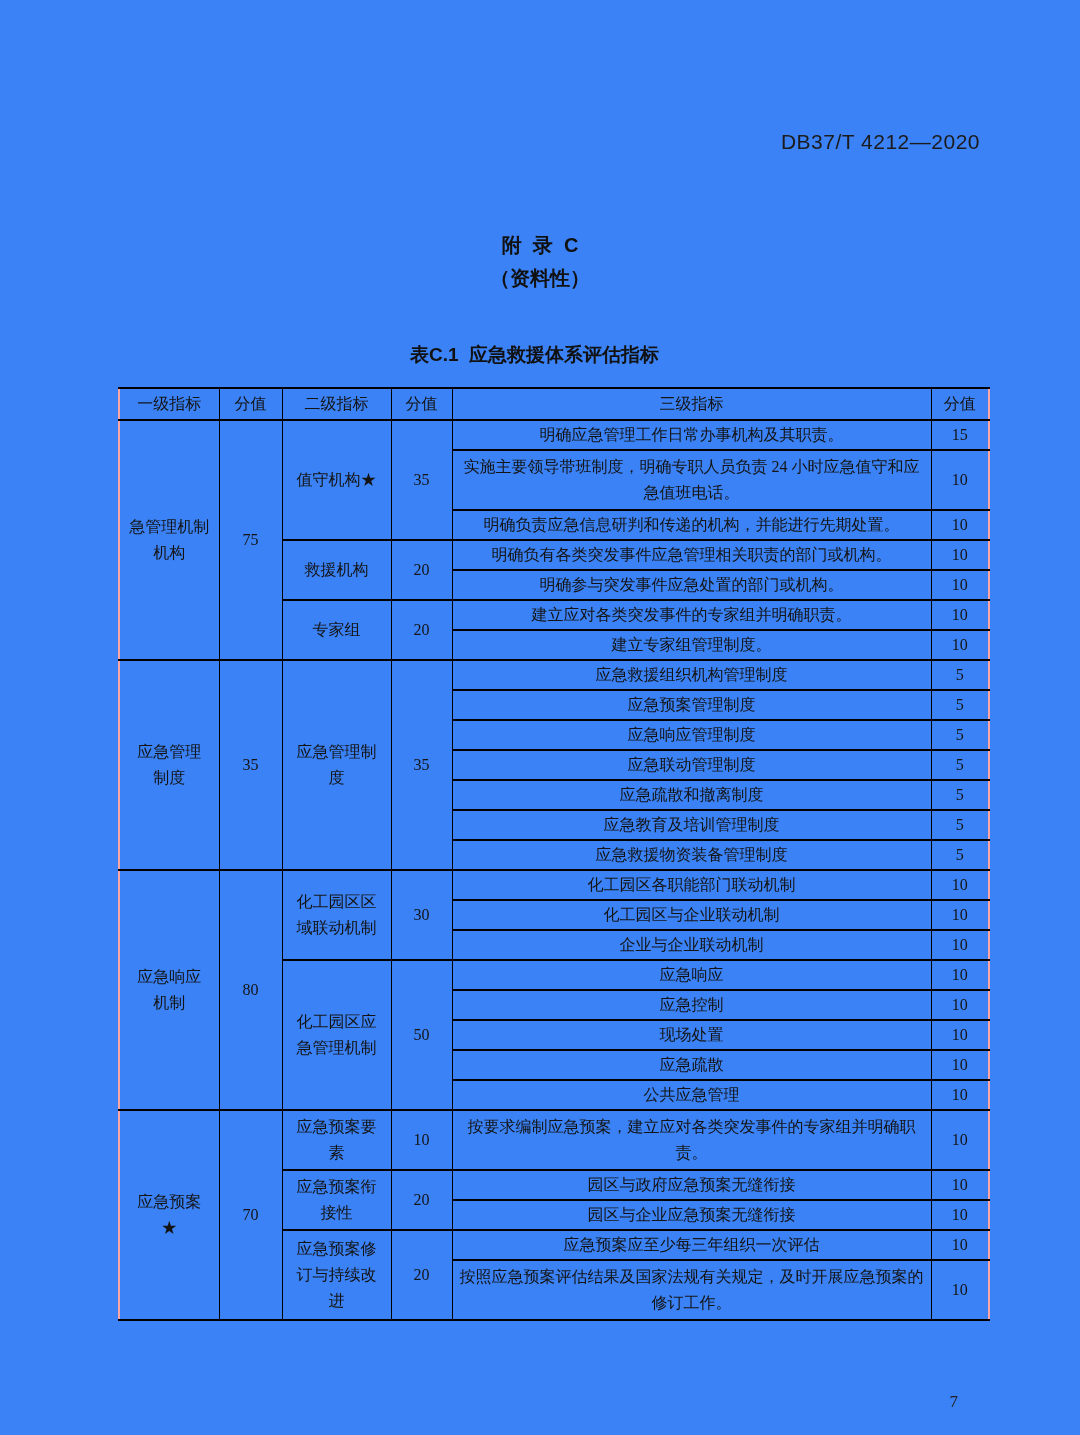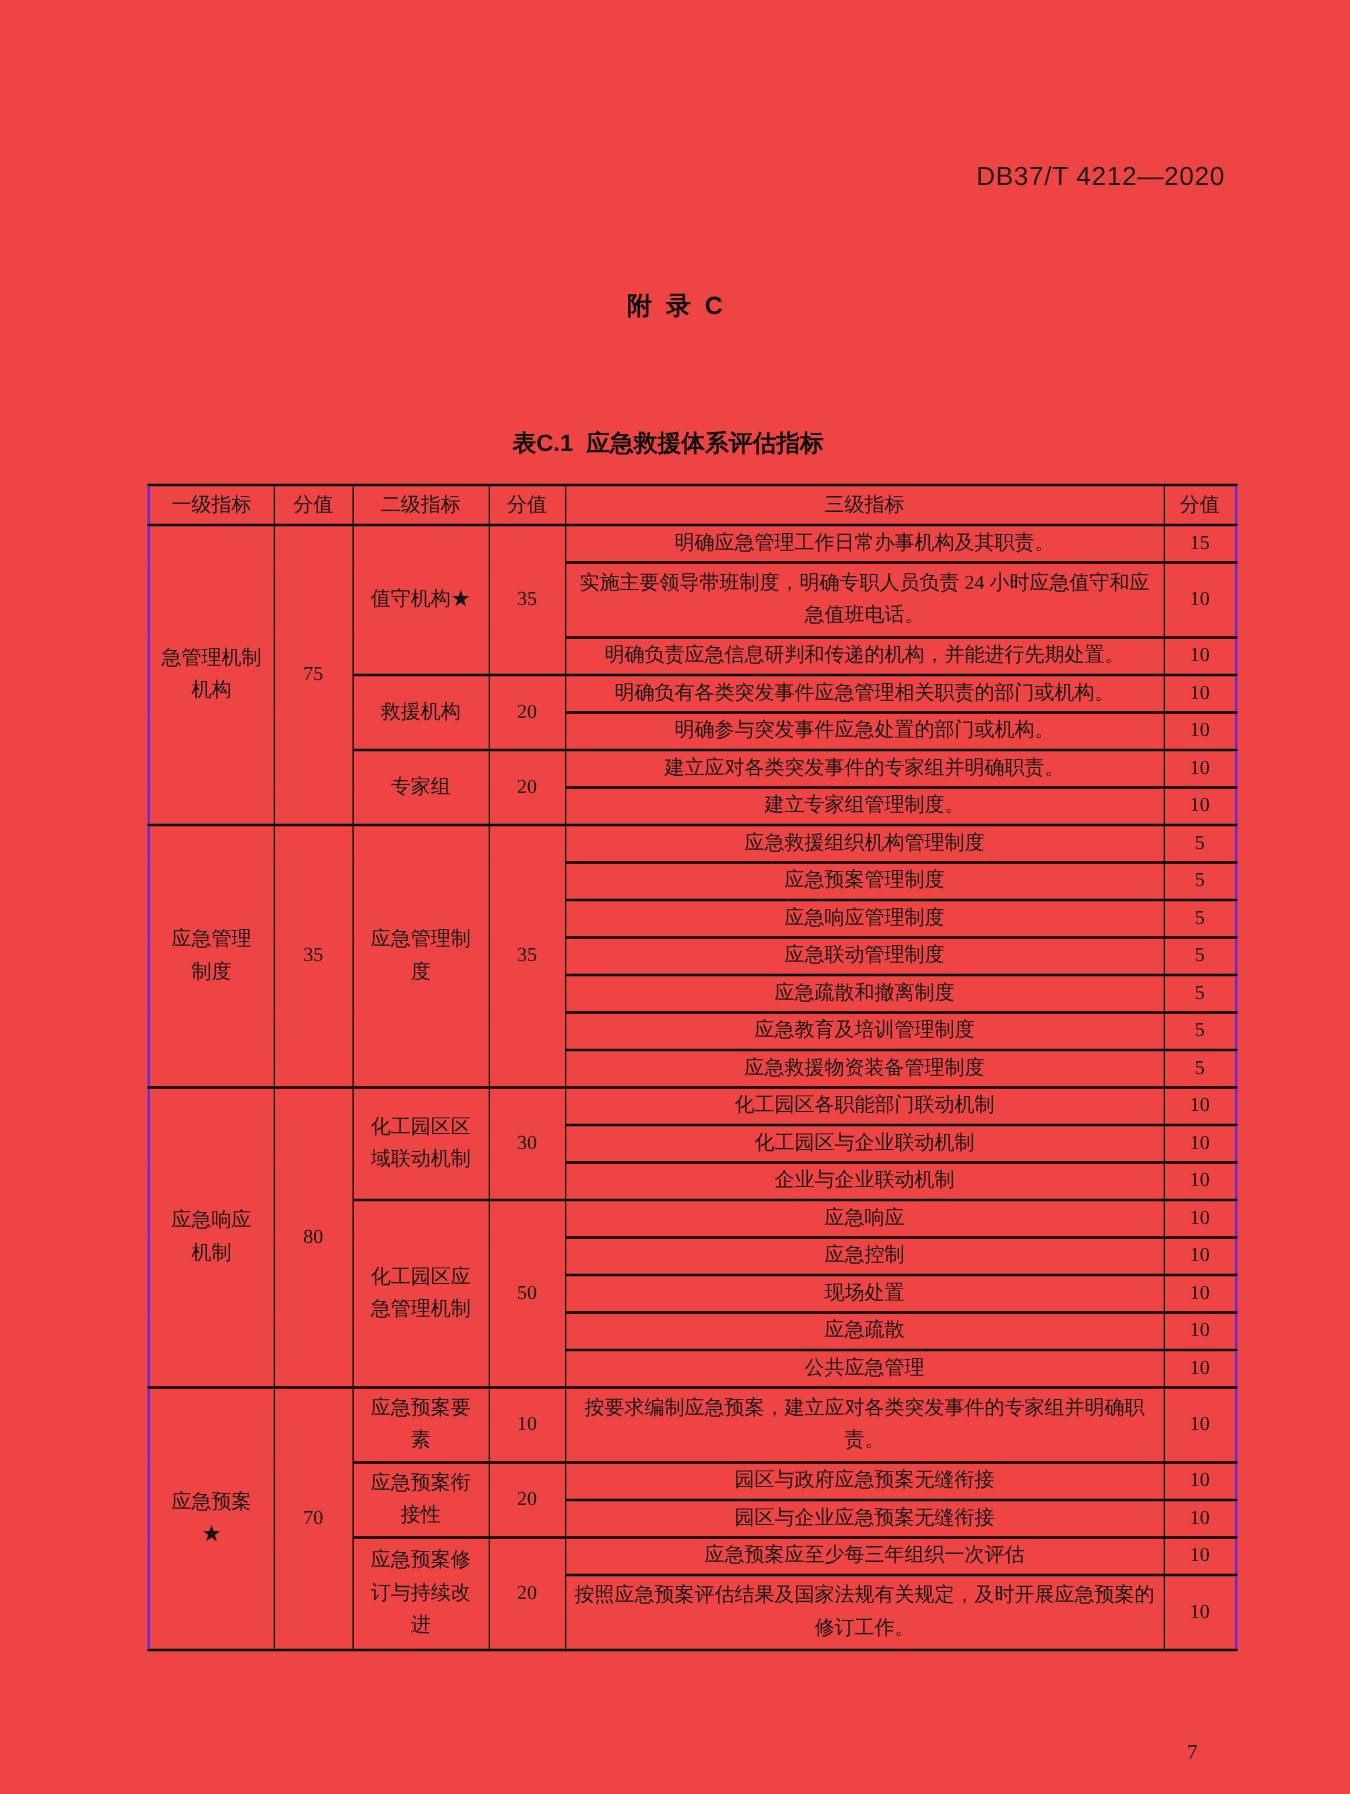--- a/index.html
+++ b/index.html
@@ -1,19 +1,19 @@
 <!DOCTYPE html>
 <html lang="zh"><head>
 <meta charset="utf-8">
 <style>
   html,body { margin:0; padding:0; background:#ffffff; }
   .page {
     position:relative;
     width:1080px; height:1435px;
-    background:#ef4444;
+    background:#3b82f6;
     font-family:"Liberation Serif","DejaVu Serif",serif;
     color:#161616;
     overflow:hidden;
   }
   .doc-code {
     position:absolute; top:130px; right:100px;
     font-family:"Liberation Sans","DejaVu Sans",sans-serif;
     font-size:21px; letter-spacing:0.5px; color:#1b1b1b;
     white-space:pre-wrap;
   }
@@ -28,21 +28,21 @@
     position:absolute; top:342px; left:0; right:11px;
     text-align:center;
     font-family:"Liberation Sans","DejaVu Sans",sans-serif;
     font-weight:700; font-size:19px; color:#111;
     white-space:pre-wrap;
   }
   table.eval {
     position:absolute; top:387px; left:118px;
     width:870px;
     border-collapse:collapse; table-layout:fixed;
-    border:2px solid #6d28d9;
+    border:2px solid #fca5a5;
   }
   table.eval th, table.eval td {
     border:2px solid #000;
     border-left-width:1px; border-right-width:1px;
     font-size:16px; color:#141414;
     vertical-align:middle;
     overflow:hidden;
   }
   table.eval th {
     font-weight:400; height:30px; text-align:center; padding:0 2px;
@@ -60,20 +60,21 @@
 </style>
 </head>
 <body>
 
 <div class="page">
 
   <div class="doc-code">DB37/T 4212—2020</div>
 
   <div class="title-block">
     <div class="title-line">附  录  C</div>
+    <div class="title-line">（资料性）</div>
   </div>
 
   <div class="table-caption">表C.1  应急救援体系评估指标</div>
 
   <table class="eval">
     <colgroup>
       <col style="width:100px">
         <col style="width:63px">
         <col style="width:109px">
       <col style="width:61px">

